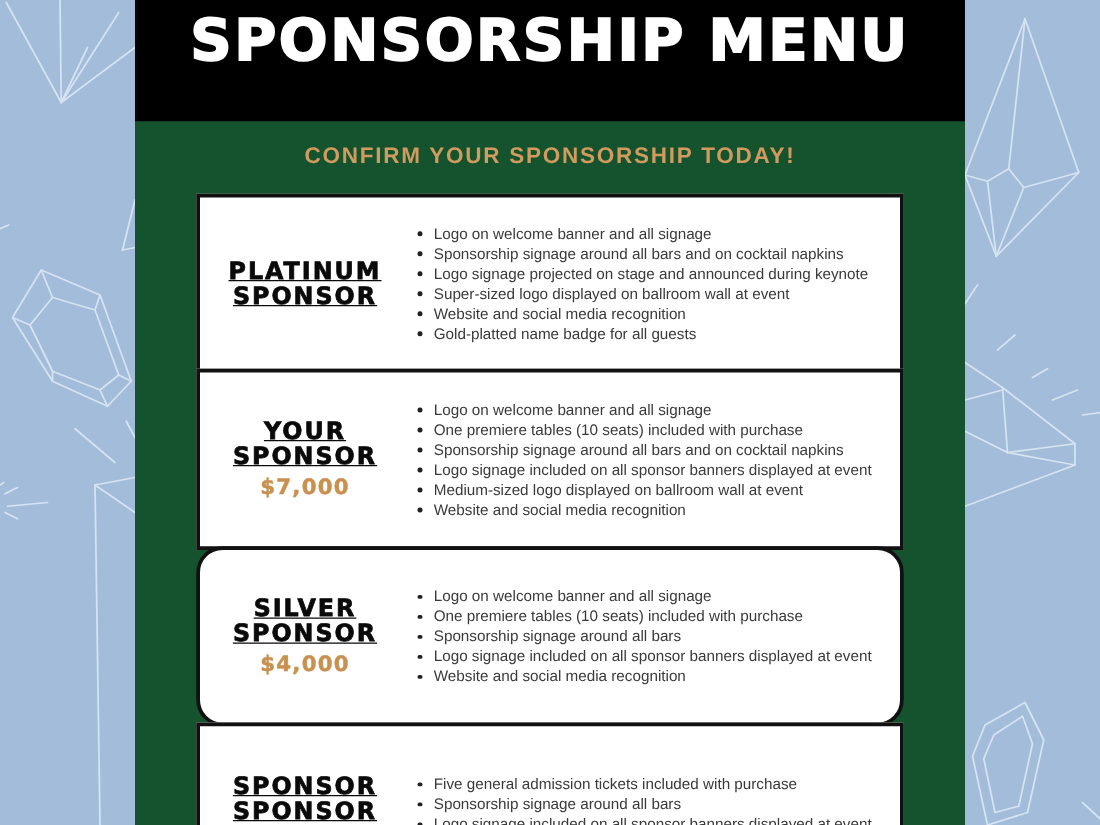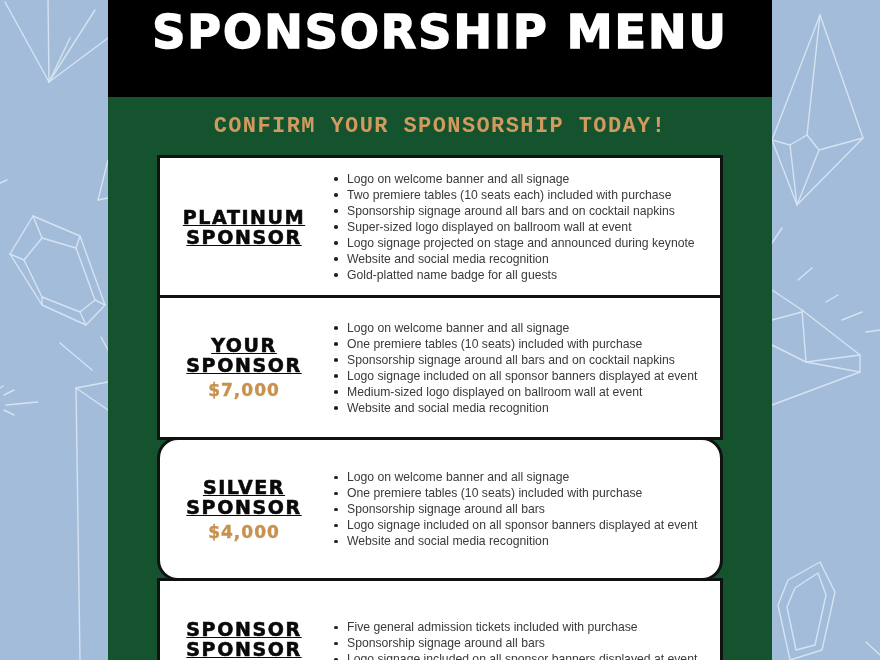--- a/index.html
+++ b/index.html
@@ -34,23 +34,23 @@
       font-weight: 900;
       font-size: 46px;
       letter-spacing: 2px;
       line-height: 56px;
       -webkit-text-stroke: 1.5px #ffffff;
     }
     .subtitle {
       position: absolute; left: 0; top: 114px; width: 664px;
       text-align: center;
       color: #d19b5f;
-      font-family: Liberation Mono, monospace;
+      font-family: Liberation Sans, sans-serif;
       font-weight: bold;
-      font-size: 22px;
+      font-size: 18px;
       letter-spacing: 1.4px;
     }
     .tiers {
       position: absolute;
       left: 49px; top: 155px;
       width: 566px;
     }
     .tier {
       border: 3px solid #111111;
       border-top-width: 3px;
@@ -178,24 +178,23 @@
 
   <div class="tiers">
 
     <div class="tier tier-platinum">
       <div class="tier-left">
         <div class="tier-name">PLATINUM</div>
         <div class="tier-name">SPONSOR</div>
       </div>
       <ul class="tier-benefits">
         <li>Logo on welcome banner and all signage</li>
-        <li>Two premiere tables (10 seats each) included with purchase</li>
         <li>Sponsorship signage around all bars and on cocktail napkins</li>
+        <li>Logo signage projected on stage and announced during keynote</li>
         <li>Super-sized logo displayed on ballroom wall at event</li>
-        <li>Logo signage projected on stage and announced during keynote</li>
         <li>Website and social media recognition</li>
         <li>Gold-platted name badge for all guests</li>
       </ul>
     </div>
 
     <div class="tier tier-gold">
       <div class="tier-left">
         <div class="tier-name">YOUR</div>
         <div class="tier-name">SPONSOR</div>
         <div class="tier-price">$7,000</div>

